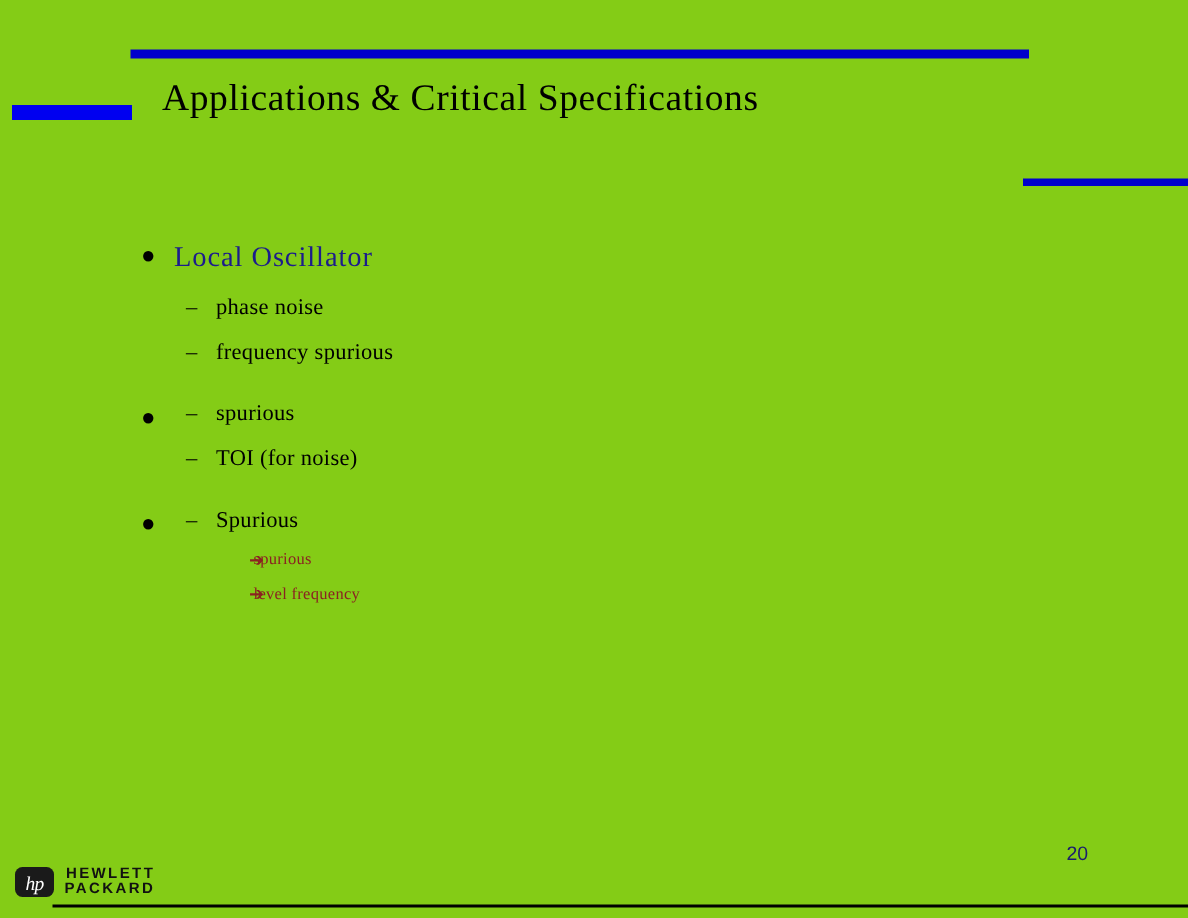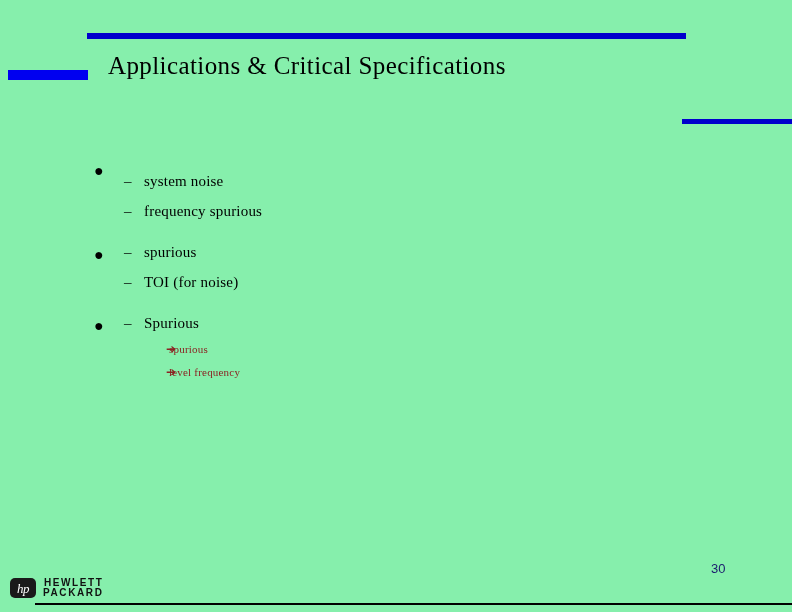--- a/index.html
+++ b/index.html
@@ -8,21 +8,21 @@
     padding: 0;
     background: #ffffff;
   }
   body {
     font-family: "Liberation Serif", "DejaVu Serif", serif;
   }
   .slide {
     position: relative;
     width: 792px;
     height: 612px;
-    background: #86efac;
+    background: #84cc16;
     overflow: hidden;
   }
 
   
   .bar-top {
     position: absolute;
     left: 87px;
     top: 33px;
     width: 599px;
     height: 6px;
@@ -177,24 +177,25 @@
   <div class="bar-top"></div>
   <div class="bar-left"></div>
   <div class="bar-right"></div>
 
   <div class="title">Applications &amp; Critical Specifications</div>
 
   <div class="body">
 
     <div class="lvl1">
       <span class="marker">●</span>
-    </div>
-    <div class="lvl2">
-      <span class="marker">–</span>
-      <span>system noise</span>
+      <span class="txt">Local Oscillator</span>
+    </div>
+    <div class="lvl2">
+      <span class="marker">–</span>
+      <span>phase noise</span>
     </div>
     <div class="lvl2">
       <span class="marker">–</span>
       <span>frequency spurious</span>
     </div>
 
     <div class="lvl1">
       <span class="marker">●</span>
     </div>
     <div class="lvl2">
@@ -217,21 +218,21 @@
       <span class="marker">➔</span>
       <span>spurious</span>
     </div>
     <div class="lvl3">
       <span class="marker">➔</span>
       <span>level frequency</span>
     </div>
 
   </div>
 
-  <div class="page-num">30</div>
+  <div class="page-num">20</div>
 
   <div class="logo">
     <div class="logo-mark">
       <span>hp</span>
     </div>
     <div>
       <div class="logo-text">HEWLETT</div>
       <div class="logo-text">PACKARD</div>
     </div>
   </div>

